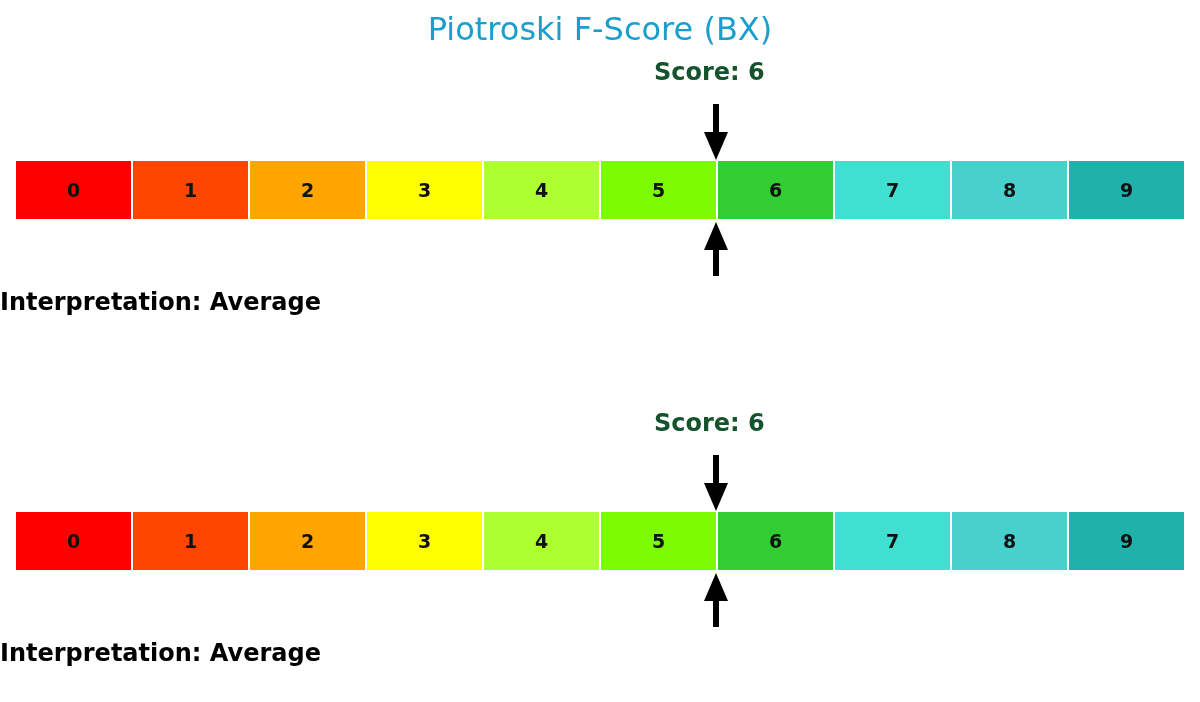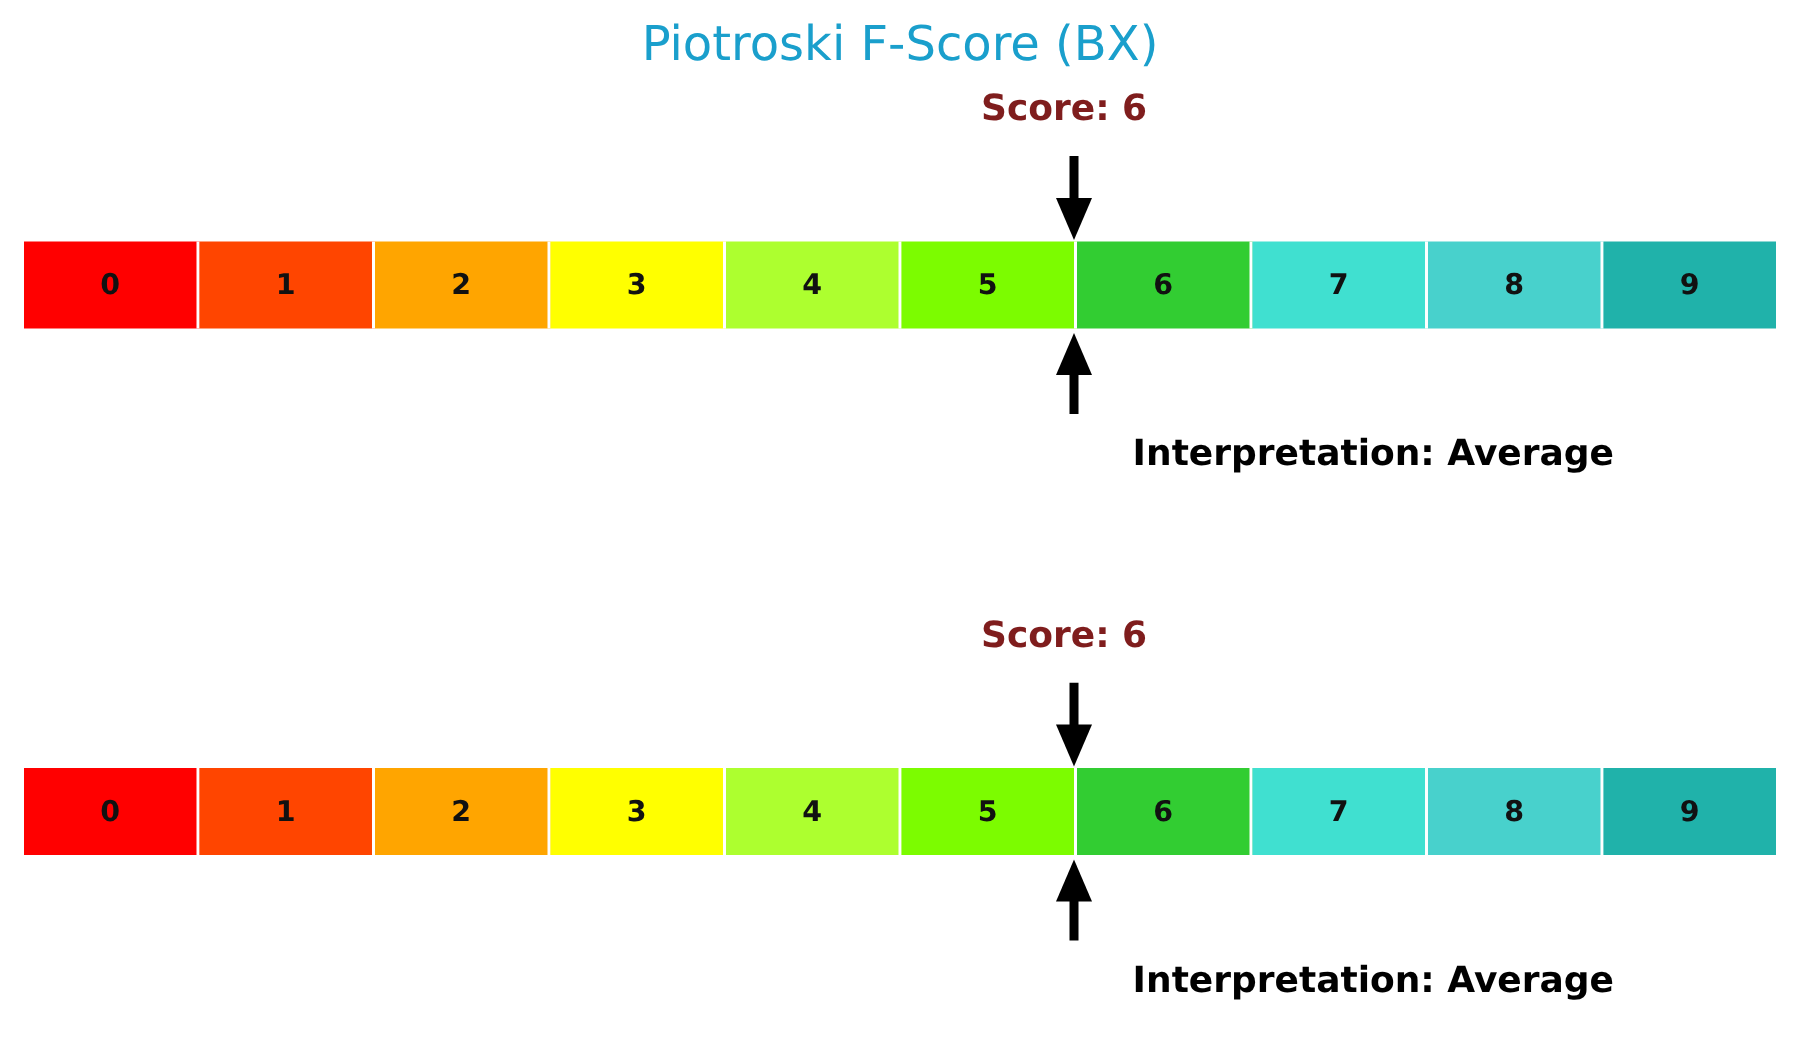--- a/index.html
+++ b/index.html
@@ -1,29 +1,29 @@
 <!DOCTYPE html>
 <html><head>
 <meta charset="utf-8">
 <style>
   html, body { margin: 0; padding: 0; background: #ffffff; }
   body { width: 1200px; height: 702px; position: relative; overflow: hidden;
          font-family: "DejaVu Sans", sans-serif; }
   .gauge { position: absolute; left: 0; width: 1200px; height: 351px; padding-left: 28px; }
   .title { position: absolute; left: 0; width: 1200px; text-align: center;
            color: #1a9fcc; font-size: 32px; font-weight: normal; top: 10px; margin: 0; }
-  .score-label { position: absolute; font-weight: bold; font-size: 24px; color: #7f1d1d;
+  .score-label { position: absolute; font-weight: bold; font-size: 24px; color: #14532d;
                  top: 58px; left: 654px; }
   .bar { position: absolute; left: 16px; top: 161px; width: 1168px; height: 58px; display: flex; }
   .seg { flex: 1; display: flex; align-items: center; justify-content: center;
          font-weight: bold; font-size: 19px; color: #111; border-right: 2px solid #ffffff;
          box-sizing: border-box; }
   .seg:last-child { border-right: none; }
   .arrow { position: absolute; }
-  .interp { position: absolute; left: 0; width: 1076px; text-align: right; top: 288px;
+  .interp { position: absolute; left: 0; width: 1076px; text-align: left; top: 288px;
             font-weight: bold; font-size: 24px; color: #000; padding-left: 0; }
   .interp span { position: relative; left: 0; }
 </style>
 </head>
 <body>
 
 <div class="gauge" style="top:0px;">
   <h1 class="title">Piotroski F-Score (BX)</h1>
   <div class="score-label">Score: 6</div>
   <svg class="arrow" style="left:702px; top:104px;" width="28" height="58" viewBox="0 0 28 58">

